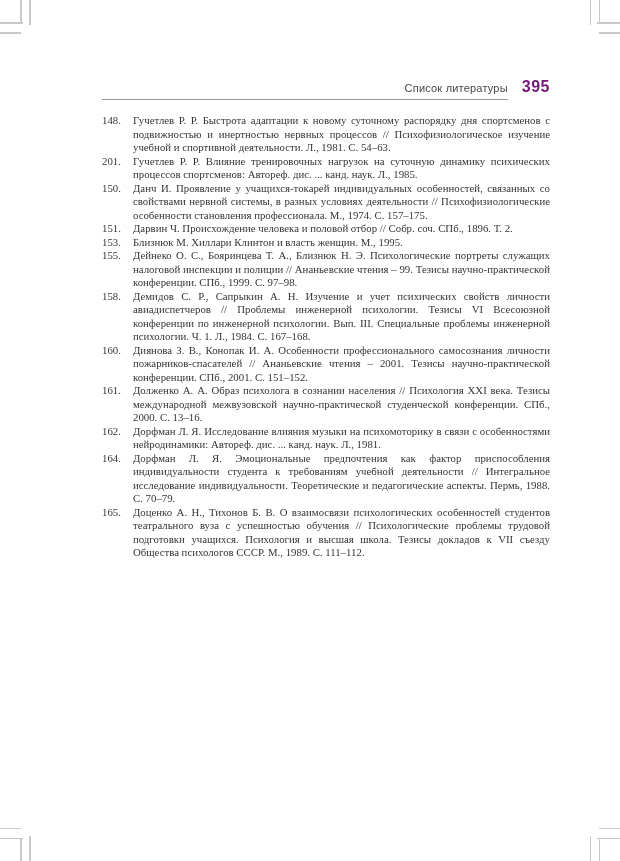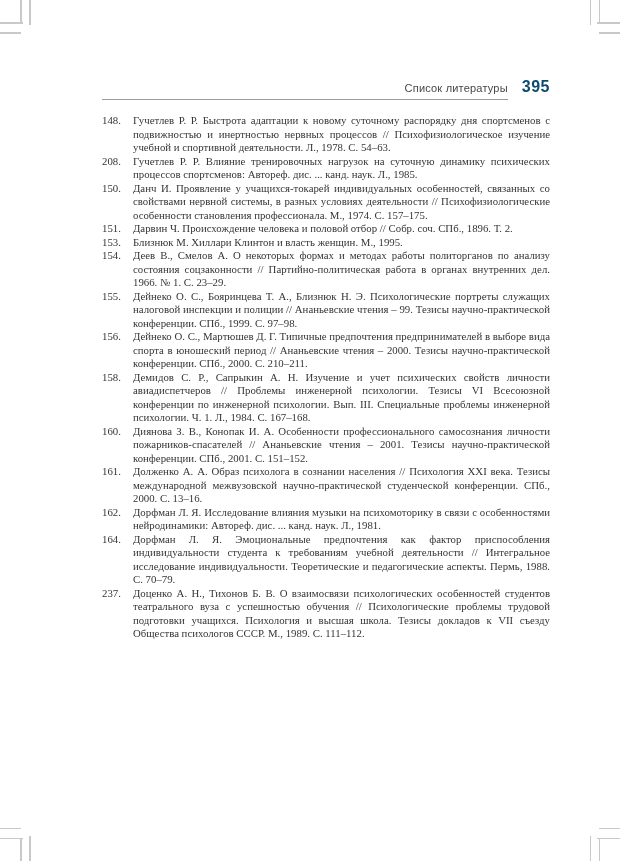--- a/index.html
+++ b/index.html
@@ -39,21 +39,21 @@
   }
   .header-title-wrap{
     flex:1;text-align:right;
     border-bottom:1.4px solid #9a9a9a;
     padding-bottom:3px;
   }
   .header-title{
     font-size:11px;color:#474747;letter-spacing:.2px;
   }
   .page-num{
-    font-size:16px;font-weight:bold;color:#0c4a6e;
+    font-size:16px;font-weight:bold;color:#701a75;
     margin-left:14px;letter-spacing:.5px;
   }
 
   ol.refs{
     list-style:none;margin:14px 0 0 0;padding:0;
     font-size:10.8px;line-height:13.5px;color:#353535;
   }
   li.ref{
     position:relative;padding-left:31px;
     text-align:justify;
@@ -87,46 +87,44 @@
 <div class="content">
 
   <div class="page-header">
     <div class="header-title-wrap">
       <span class="header-title">Список литературы</span>
     </div>
     <span class="page-num">395</span>
   </div>
 
   <ol class="refs" id="refs">
-    <li class="ref"><span class="num">148.</span><span class="authors">Гучетлев Р. Р.</span> <span class="txt">Быстрота адаптации к новому суточному распорядку дня спортсменов с подвижностью и инертностью нервных процессов // Психофизиологическое изучение учебной и спортивной деятельности. Л., 1978. С. 54–63.</span></li>
+    <li class="ref"><span class="num">148.</span><span class="authors">Гучетлев Р. Р.</span> <span class="txt">Быстрота адаптации к новому суточному распорядку дня спортсменов с подвижностью и инертностью нервных процессов // Психофизиологическое изучение учебной и спортивной деятельности. Л., 1981. С. 54–63.</span></li>
 
-    <li class="ref"><span class="num">208.</span><span class="authors">Гучетлев Р. Р.</span> <span class="txt">Влияние тренировочных нагрузок на суточную динамику психических процессов спортсменов: Автореф. дис. ... канд. наук. Л., 1985.</span></li>
+    <li class="ref"><span class="num">201.</span><span class="authors">Гучетлев Р. Р.</span> <span class="txt">Влияние тренировочных нагрузок на суточную динамику психических процессов спортсменов: Автореф. дис. ... канд. наук. Л., 1985.</span></li>
 
     <li class="ref"><span class="num">150.</span><span class="authors">Данч И.</span> <span class="txt">Проявление у учащихся-токарей индивидуальных особенностей, связанных со свойствами нервной системы, в разных условиях деятельности // Психофизиологические особенности становления профессионала. М., 1974. С. 157–175.</span></li>
 
     <li class="ref"><span class="num">151.</span><span class="authors">Дарвин Ч.</span> <span class="txt">Происхождение человека и половой отбор // Собр. соч. СПб., 1896. Т. 2.</span></li>
 
 
     <li class="ref"><span class="num">153.</span><span class="authors">Близнюк М.</span> <span class="txt">Хиллари Клинтон и власть женщин. М., 1995.</span></li>
 
-    <li class="ref"><span class="num">154.</span><span class="authors">Деев В., Смелов А.</span> <span class="txt">О некоторых формах и методах работы политорганов по анализу состояния соцзаконности // Партийно-политическая работа в органах внутренних дел. 1966. № 1. С. 23–29.</span></li>
 
     <li class="ref"><span class="num">155.</span><span class="authors">Дейнеко О. С., Бояринцева Т. А., Близнюк Н. Э.</span> <span class="txt">Психологические портреты служащих налоговой инспекции и полиции // Ананьевские чтения – 99. Тезисы научно-практической конференции. СПб., 1999. С. 97–98.</span></li>
 
-    <li class="ref"><span class="num">156.</span><span class="authors">Дейнеко О. С., Мартюшев Д. Г.</span> <span class="txt">Типичные предпочтения предпринимателей в выборе вида спорта в юношеский период // Ананьевские чтения – 2000. Тезисы научно-практической конференции. СПб., 2000. С. 210–211.</span></li>
 
 
     <li class="ref"><span class="num">158.</span><span class="authors">Демидов С. Р., Сапрыкин А. Н.</span> <span class="txt">Изучение и учет психических свойств личности авиадиспетчеров // Проблемы инженерной психологии. Тезисы VI Всесоюзной конференции по инженерной психологии. Вып. III. Специальные проблемы инженерной психологии. Ч. 1. Л., 1984. С. 167–168.</span></li>
 
 
     <li class="ref"><span class="num">160.</span><span class="authors">Диянова З. В., Конопак И. А.</span> <span class="txt">Особенности профессионального самосознания личности пожарников-спасателей // Ананьевские чтения – 2001. Тезисы научно-практической конференции. СПб., 2001. С. 151–152.</span></li>
 
     <li class="ref"><span class="num">161.</span><span class="authors">Долженко А. А.</span> <span class="txt">Образ психолога в сознании населения // Психология XXI века. Тезисы международной межвузовской научно-практической студенческой конференции. СПб., 2000. С. 13–16.</span></li>
 
     <li class="ref"><span class="num">162.</span><span class="authors">Дорфман Л. Я.</span> <span class="txt">Исследование влияния музыки на психомоторику в связи с особенностями нейродинамики: Автореф. дис. ... канд. наук. Л., 1981.</span></li>
 
 
     <li class="ref"><span class="num">164.</span><span class="authors">Дорфман Л. Я.</span> <span class="txt">Эмоциональные предпочтения как фактор приспособления индивидуальности студента к требованиям учебной деятельности // Интегральное исследование индивидуальности. Теоретические и педагогические аспекты. Пермь, 1988. С. 70–79.</span></li>
 
-    <li class="ref"><span class="num">237.</span><span class="authors">Доценко А. Н., Тихонов Б. В.</span> <span class="txt">О взаимосвязи психологических особенностей студентов театрального вуза с успешностью обучения // Психологические проблемы трудовой подготовки учащихся. Психология и высшая школа. Тезисы докладов к VII съезду Общества психологов СССР. М., 1989. С. 111–112.</span></li>
+    <li class="ref"><span class="num">165.</span><span class="authors">Доценко А. Н., Тихонов Б. В.</span> <span class="txt">О взаимосвязи психологических особенностей студентов театрального вуза с успешностью обучения // Психологические проблемы трудовой подготовки учащихся. Психология и высшая школа. Тезисы докладов к VII съезду Общества психологов СССР. М., 1989. С. 111–112.</span></li>
   </ol>
 
 </div>
 
 </body></html>

